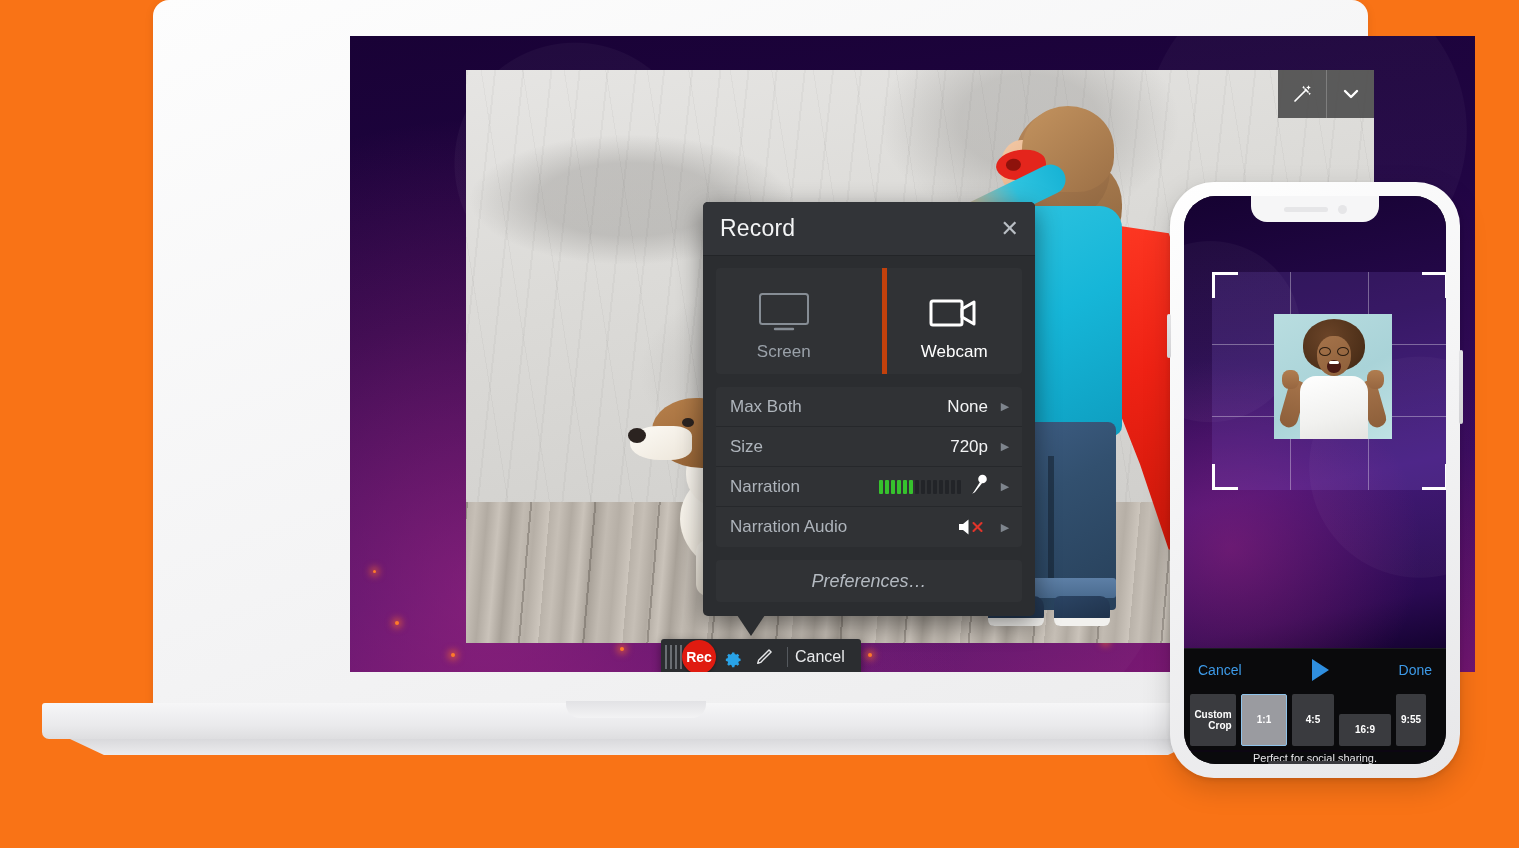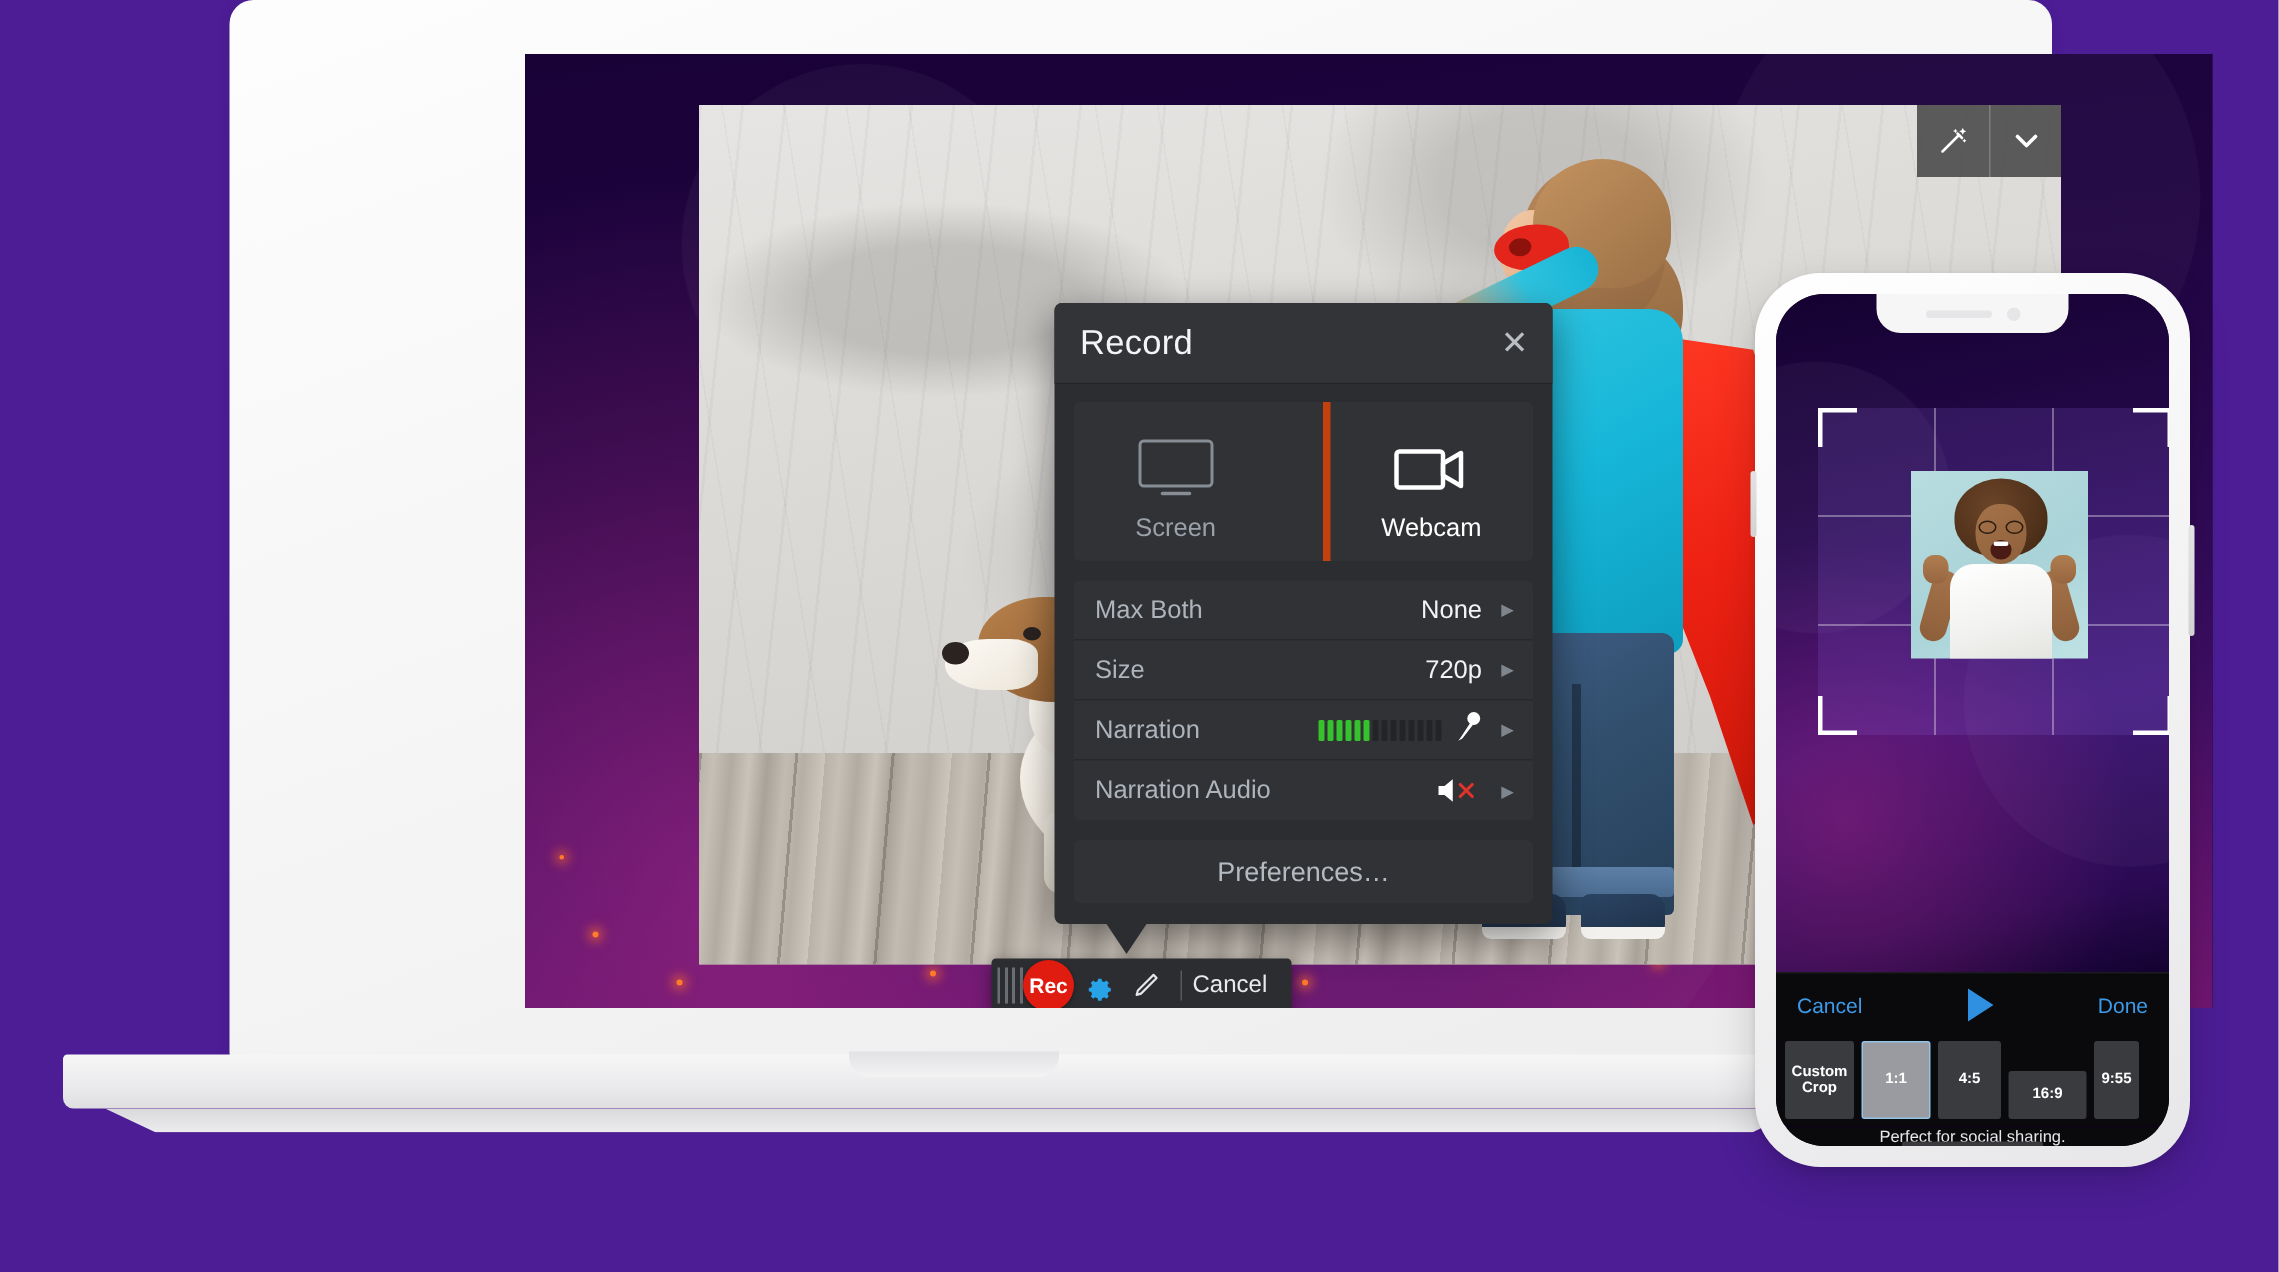--- a/index.html
+++ b/index.html
@@ -2,21 +2,21 @@
 <html><head>
 <meta charset="utf-8">
 <style>
   * { box-sizing: border-box; margin: 0; padding: 0; }
   html, body {
     width: 1519px; height: 848px;
     background: #ffffff;
     font-family: "Liberation Sans", sans-serif;
     overflow: hidden;
   }
-  .stage { position: relative; width: 1519px; height: 848px; background:#4c1d95; }
+  .stage { position: relative; width: 1519px; height: 848px; background:#f97316; }
 
   
   .laptop-lid {
     position: absolute; left: 153px; top: 0px; width: 1215px; height: 706px;
     background: linear-gradient(160deg,#fdfdfd 0%,#f4f4f5 55%,#ececed 100%);
     border-radius: 16px 16px 4px 4px;
     box-shadow: 0 2px 10px rgba(0,0,0,.09);
   }
   .laptop-screen {
     position: absolute; left: 197px; top: 36px; width: 1125px; height: 636px;
@@ -241,21 +241,21 @@
   .opt-val{ color:#f2f3f4; font-size:17px; margin-right:10px; }
   .chev{ color:#7e858d; font-size:11px; width:14px; text-align:center; }
 
   .meter{ display:flex; gap:2px; margin-right:10px; align-items:center; }
   .meter i{ display:block; width:4px; height:14px; border-radius:1px; }
 
   .prefs{
     margin-top:13px; background:#303235; border-radius:4px; height:42px;
     display:flex; align-items:center; justify-content:center; cursor:pointer;
   }
-  .prefs span{ color:#b4bac1; font-size:18px; }
+  .prefs span{ color:#b4bac1; font-size:18px;font-style:italic; }
 
   .rp-tail{
     position:absolute; left:34px; bottom:-20px; width:0; height:0;
     border-left:14px solid transparent; border-right:14px solid transparent;
     border-top:21px solid #2b2d30;
   }
 
   
   .rec-bar{
     position:absolute; left:311px; top:603px; height:36px; width:200px;
@@ -403,21 +403,21 @@
   .ph-ratios{
     position:absolute; left:0; right:0; top:494px; height:60px;
     display:flex; align-items:flex-start; gap:5px; padding:4px 6px 0; background:#0a0a0c;
   }
   .ratio{
     background:#3a3b3f; color:#ffffff; display:flex; align-items:center; justify-content:center;
     text-align:center; font-size:10px; font-weight:bold; border-radius:2px; cursor:pointer;
     line-height:1.15;
   }
   .ratio.sel{ background:#9a9ba0; border:1.5px solid #8fc3ea; }
-  .r-custom{ width:46px; height:52px; }
+  .r-custom{ width:46px; height:52px;text-align:right; }
   .r-11{ width:46px; height:52px; }
   .r-45{ width:42px; height:52px; }
   .r-169{ width:52px; height:32px; margin-top:20px; }
   .r-916{ width:30px; height:52px; }
   .ph-hint{
     position:absolute; left:0; right:0; top:556px; text-align:center;
     color:#e7e7ea; font-size:11px; background:#0a0a0c; padding-bottom:6px;
   }
   .ph-bottom-strip{
     position:absolute; left:0; right:0; top:574px; bottom:0;

